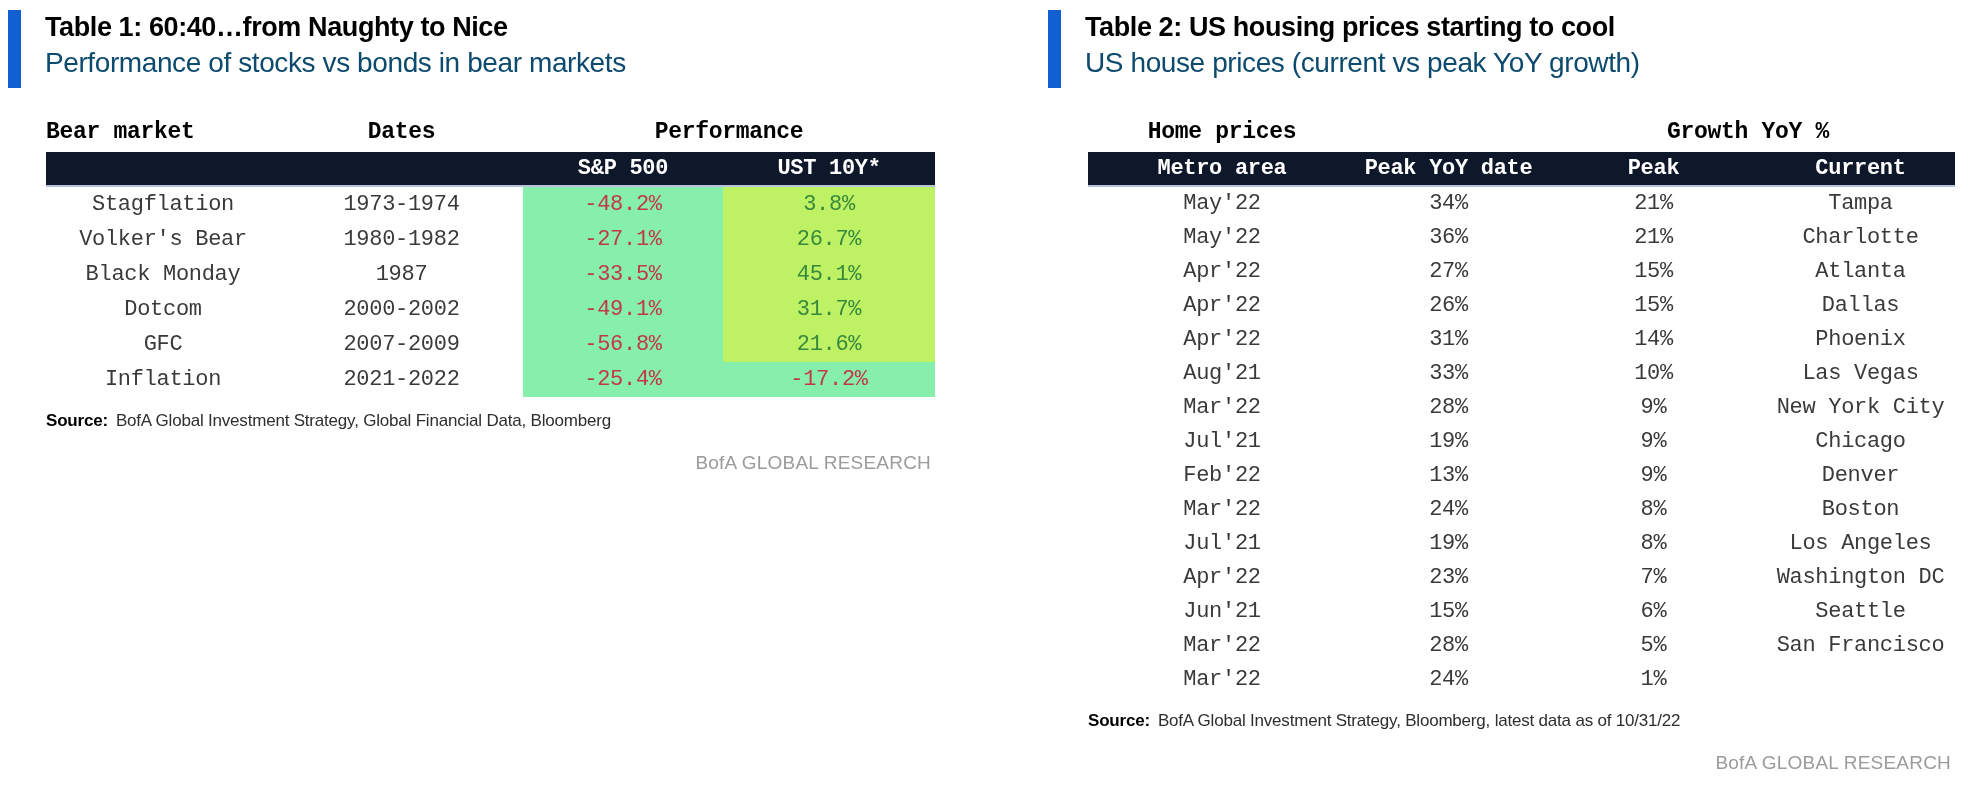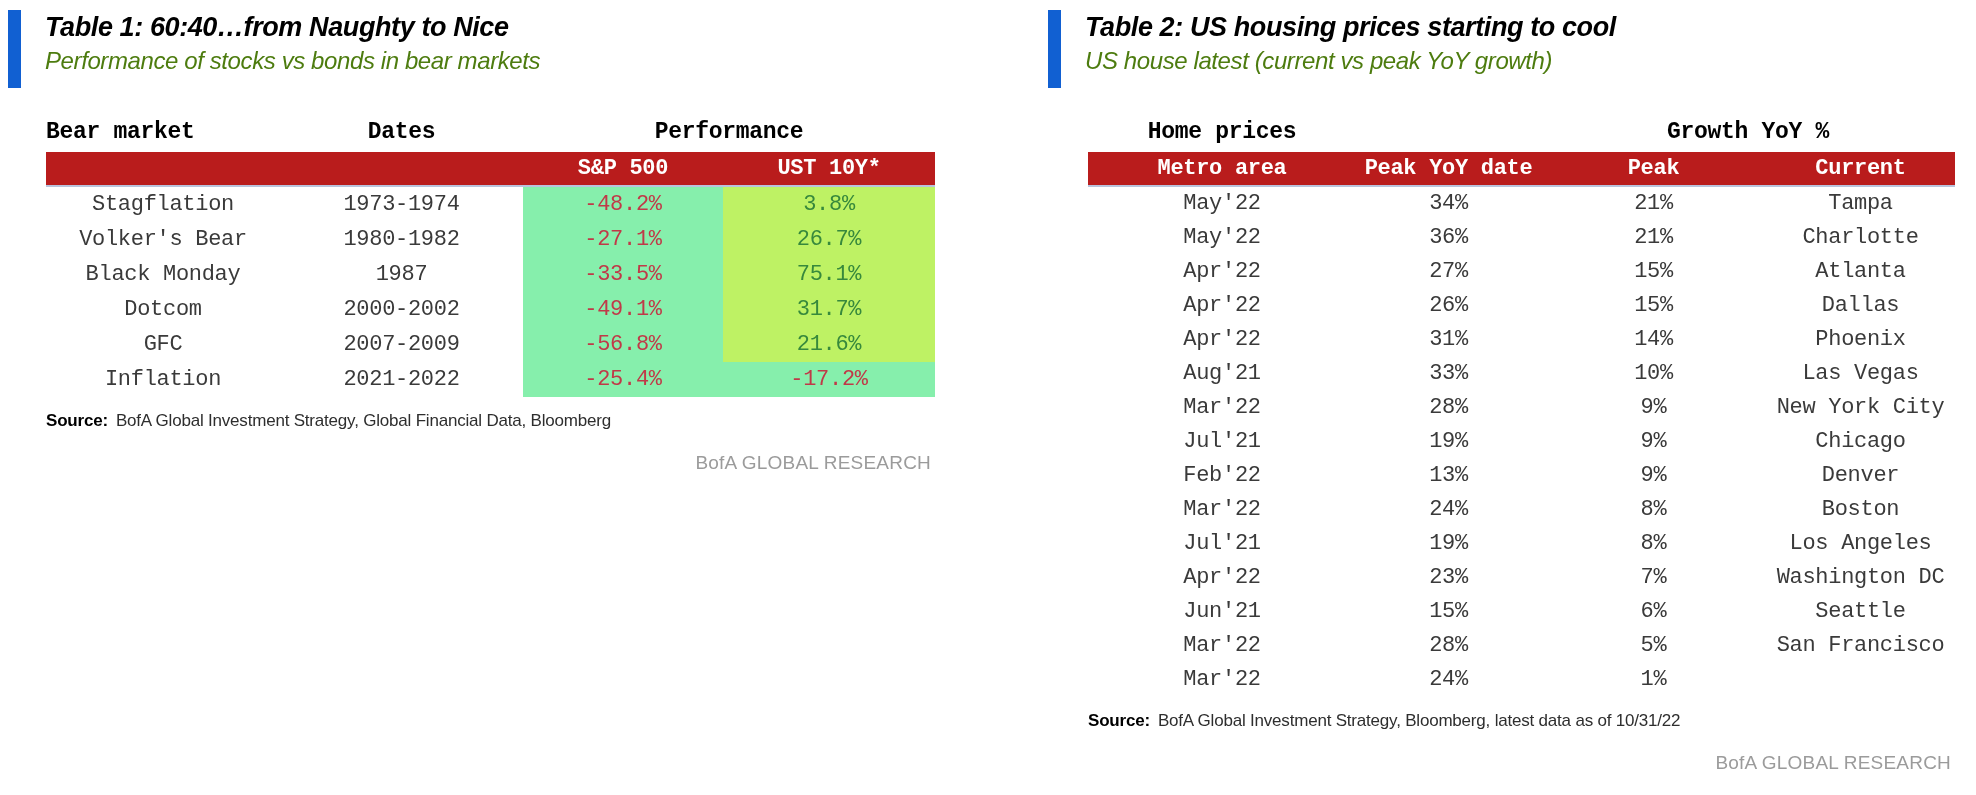--- a/index.html
+++ b/index.html
@@ -6,36 +6,36 @@
   body{
     width:1976px;height:795px;position:relative;overflow:hidden;
     font-family:"Liberation Sans", sans-serif;
     -webkit-font-smoothing:antialiased;
     color:#222;
   }
   .panel{position:absolute;top:10px;}
   .panel-left{left:8px;width:940px;}
   .panel-right{left:1048px;width:920px;}
 
-  .panel-header{display:flex;align-items:stretch;height:78px;font-style:italic;}
+  .panel-header{display:flex;align-items:stretch;height:78px;}
   .accent-bar{width:13px;background:#1160d2;margin-right:24px;flex:0 0 13px;}
   .title-block{display:flex;flex-direction:column;justify-content:flex-start;padding-top:2px;}
   .panel-title{margin:0;font-size:27px;font-weight:bold;color:#000;letter-spacing:-0.4px;line-height:1.15;}
-  .panel-subtitle{margin:4px 0 4px 0;font-size:24px;font-weight:400;color:#4d7c0f;letter-spacing:-0.4px;line-height:1.15;}
+  .panel-subtitle{margin:4px 0 4px 0;font-size:28px;font-weight:400;color:#0c4a6e;letter-spacing:-0.4px;line-height:1.15;}
 
   .tbl{display:grid;margin-top:20px;letter-spacing:-0.3px;font-family:Liberation Mono, monospace;}
   .t1{margin-left:38px;grid-template-columns:234px 243px 200px 212px;grid-template-rows:44px 35px;grid-auto-rows:35px;}
   .t2{margin-left:40px;grid-template-columns:268px 185px 225px 189px;grid-template-rows:44px 35px;grid-auto-rows:34px;}
 
   .ghead{font-size:23px;font-weight:bold;color:#000;align-self:end;padding-bottom:7px;}
   .ghead.left{text-align:left;}
   .ghead.center{text-align:center;}
   .span2{grid-column:span 2;}
 
-  .band{background:#b91c1c;color:#ffffff;font-size:22px;font-weight:bold;text-align:center;
+  .band{background:#0f172a;color:#ffffff;font-size:22px;font-weight:bold;text-align:center;
         line-height:33px;height:35px;box-sizing:border-box;border-bottom:2px solid #b9c3dc;}
 
   .cell{font-size:22px;color:#3a3a3a;text-align:center;line-height:35px;height:35px;white-space:nowrap;}
   .t2 .cell{line-height:34px;height:34px;}
   .cell.left{text-align:center;}
   .cell.neg{background:#86efac;color:#c03948;}
   .cell.pos{background:#bef264;color:#37893c;}
 
   .source-line{font-size:17px;color:#2e2e2e;margin-top:14px;letter-spacing:-0.2px;}
   .t1-source{margin-left:38px;}
@@ -74,21 +74,21 @@
   <div class="cell pos">3.8%</div>
 
   <div class="cell left">Volker's Bear</div>
   <div class="cell">1980-1982</div>
   <div class="cell neg">-27.1%</div>
   <div class="cell pos">26.7%</div>
 
   <div class="cell left">Black Monday</div>
   <div class="cell">1987</div>
   <div class="cell neg">-33.5%</div>
-  <div class="cell pos">75.1%</div>
+  <div class="cell pos">45.1%</div>
 
   <div class="cell left">Dotcom</div>
   <div class="cell">2000-2002</div>
   <div class="cell neg">-49.1%</div>
   <div class="cell pos">31.7%</div>
 
   <div class="cell left">GFC</div>
   <div class="cell">2007-2009</div>
   <div class="cell neg">-56.8%</div>
   <div class="cell pos">21.6%</div>
@@ -103,21 +103,21 @@
     <span class="source-label">Source:</span><span>BofA Global Investment Strategy, Global Financial Data, Bloomberg</span>
   </div>
   <div class="research-credit t1-credit">BofA GLOBAL RESEARCH</div>
 </section>
 
 <section class="panel panel-right">
   <header class="panel-header">
     <div class="accent-bar"></div>
     <div class="title-block">
       <h1 class="panel-title">Table 2: US housing prices starting to cool</h1>
-      <p class="panel-subtitle">US house latest (current vs peak YoY growth)</p>
+      <p class="panel-subtitle">US house prices (current vs peak YoY growth)</p>
     </div>
   </header>
 
   <div class="tbl t2" id="t2-grid">
     <div class="ghead center">Home prices</div>
     <div class="ghead center"></div>
     <div class="ghead center span2">Growth YoY %</div>
 
     <div class="band">Metro area</div>
     <div class="band">Peak YoY date</div>

